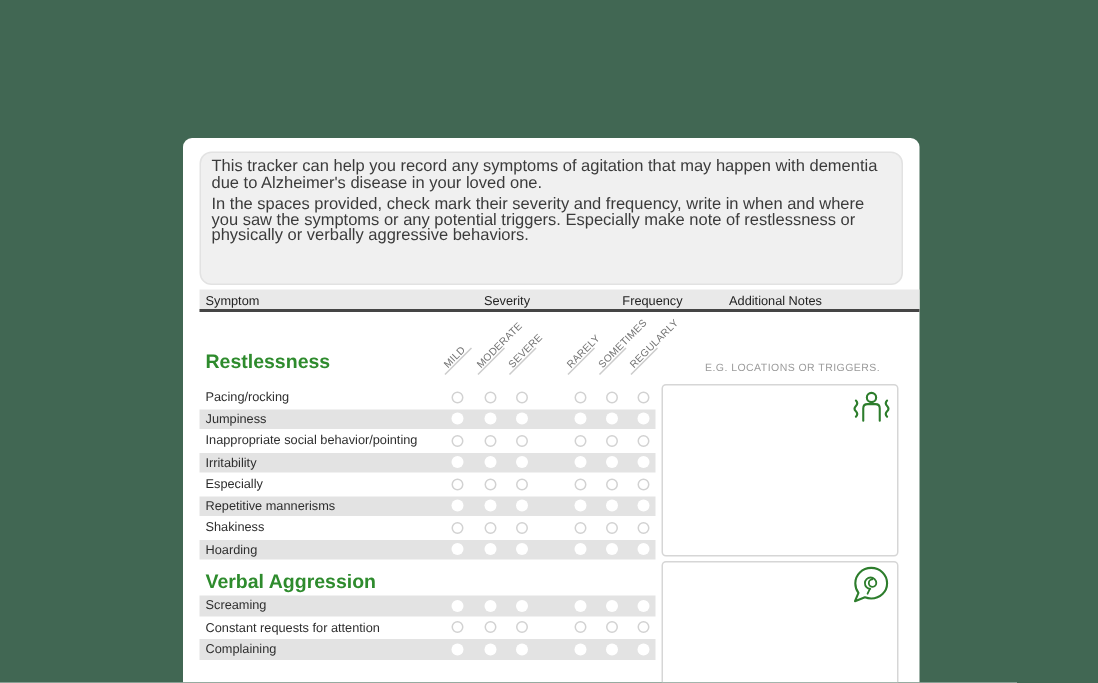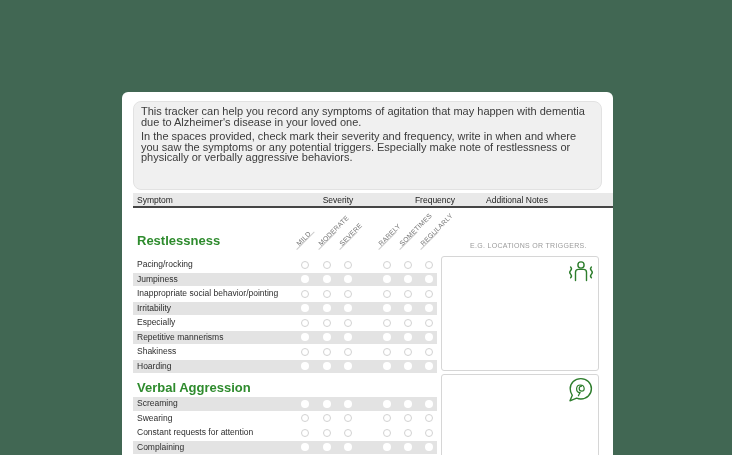--- a/index.html
+++ b/index.html
@@ -181,29 +181,20 @@
         <div class="row shaded">
           <span class="row-label">Screaming</span>
           <span class="circle" style="left: 168px;"></span>
           <span class="circle" style="left: 190px;"></span>
           <span class="circle" style="left: 211px;"></span>
           <span class="circle" style="left: 250px;"></span>
           <span class="circle" style="left: 271px;"></span>
           <span class="circle" style="left: 292px;"></span>
         </div>
         <div class="row">
-          <span class="row-label">Swearing</span>
-          <span class="circle" style="left: 168px;"></span>
-          <span class="circle" style="left: 190px;"></span>
-          <span class="circle" style="left: 211px;"></span>
-          <span class="circle" style="left: 250px;"></span>
-          <span class="circle" style="left: 271px;"></span>
-          <span class="circle" style="left: 292px;"></span>
-        </div>
-        <div class="row">
           <span class="row-label">Constant requests for attention</span>
           <span class="circle" style="left: 168px;"></span>
           <span class="circle" style="left: 190px;"></span>
           <span class="circle" style="left: 211px;"></span>
           <span class="circle" style="left: 250px;"></span>
           <span class="circle" style="left: 271px;"></span>
           <span class="circle" style="left: 292px;"></span>
         </div>
         <div class="row shaded">
           <span class="row-label">Complaining</span>

